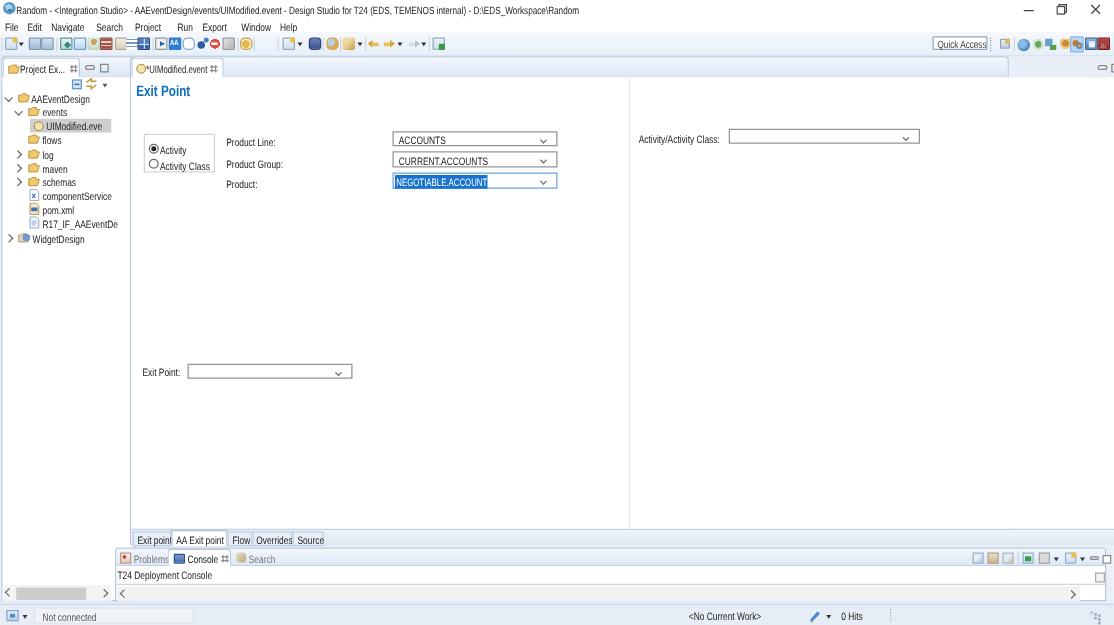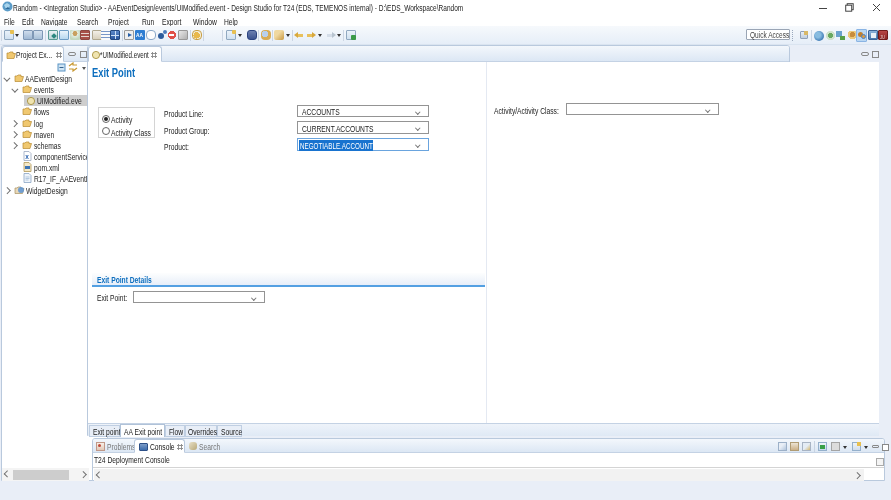--- a/index.html
+++ b/index.html
@@ -262,21 +262,21 @@
       <span class="tx" style="left:24px;top:1px">WidgetDesign</span>
       </div>
 
     <div class="abs" style="left:0;top:422px;width:87px;height:13px;background:#f4f4f4">
       <span class="chev-c" style="left:3px;top:4px;transform:rotate(-135deg)"></span>
       <span class="abs" style="left:11px;top:1.5px;width:56px;height:10px;background:#cdcdcd"></span>
       <span class="chev-c" style="left:79px;top:4px;transform:rotate(45deg)"></span>
     </div>
   </div>
 
-  <div class="panel" id="editor" style="left:87px;top:45px;width:703px;height:391px">
+  <div class="panel" id="editor" style="left:104px;top:45px;width:703px;height:391px">
     <div class="tabbar"></div>
     <div class="tab-active" style="left:0px;width:74px">
       <svg class="abs" style="left:2px;top:3px" width="10" height="10" viewBox="0 0 10 10">
           <circle cx="5" cy="5" r="3.6" fill="#f0e4b0" stroke="#a08830" stroke-width=".8"></circle>
         </svg>
       <span class="tx" style="left:11px;top:3px;color:#222;transform:scaleX(.72)">*UIModified.event</span>
       <svg class="abs" style="left:61px;top:4px" width="8" height="8" viewBox="0 0 8 8">
           <path d="M1 2.5 h6 M1 5.5 h6 M2.5 1 v6 M5.5 1 v6" stroke="#888" stroke-width=".9"></path>
         </svg>
     </div>
@@ -308,23 +308,20 @@
       <div class="dd" style="left:209px;top:76px;width:132px;height:13px;border-color:#6aa4de">
           <span class="abs" style="left:1px;top:1px;width:74px;height:10.5px;background:#1873cf"></span>
           <span class="tx" style="left:2px;top:2px;color:#fff;transform:scaleX(.73)">NEGOTIABLE.ACCOUNT</span>
           <span class="dchev" style="right:9px;top:4px"></span>
         </div>
       <span class="tx" style="left:406px;top:44px">Activity/Activity Class:</span>
       <div class="dd" style="left:478px;top:40.5px;width:153px;height:12.5px">
           <span class="dchev" style="right:9px;top:4px"></span>
         </div>
 
-      <div class="sechdr" style="left:4px;top:211px;width:393px">
-          <span class="tx hx" style="left:5px;top:2px">Exit Point Details</span>
-        </div>
       <span class="tx" style="left:9px;top:231px">Exit Point:</span>
       <div class="dd" style="left:45px;top:228.5px;width:132px;height:12.5px">
           <span class="dchev" style="right:9px;top:4px"></span>
         </div>
     </div>
 
     <div class="abs" style="left:0;top:377px;width:791px;height:13px;background:linear-gradient(#eef3fa,#dfe9f5);border-top:1px solid #c4d2e4">
       <span class="abs" style="left:1px;top:1px;width:31px;height:12px;background:#e8eef7;border:1px solid #c0cfe2">
           <span class="tx" style="left:3px;top:1px">Exit point</span>
         </span>
@@ -377,13 +374,31 @@
     <span class="abs" style="left:783px;top:19px;width:8px;height:8px;border:1px solid #aaa;background:#f4f4f4"></span>
 
     <span class="tx" style="left:1px;top:16px;color:#222">T24 Deployment Console</span>
     <div class="abs" style="left:0;top:28px;width:791px;height:1px;background:#d4d4d4"></div>
     <div class="abs" style="left:1px;top:30px;width:770px;height:12px;background:#f2f2f2">
       <span class="chev-c" style="left:3px;top:3.5px;transform:rotate(-135deg)"></span>
       <span class="chev-c" style="right:5px;top:3.5px;transform:rotate(45deg)"></span>
     </div>
   </div>
 
+  <div id="statusbar">
+    <span class="abs" style="left:5px;top:4px;width:10px;height:9px;background:linear-gradient(#e8f0fa,#b8d0e8);border:1px solid #88a8c8">
+        <span class="abs" style="left:1.5px;top:1.5px;width:4px;height:3px;background:#4c88c8"></span>
+      </span>
+    <div class="caret" style="left:18px;top:8px"></div>
+    <span class="abs" style="left:27px;top:2px;width:128px;height:13px;background:#eff3f8;border:1px solid #dfe5ee">
+        <span class="tx" style="left:6px;top:2px;color:#555">Not connected</span>
+      </span>
+    <span class="tx" style="left:551px;top:3.5px;color:#222">&lt;No Current Work&gt;</span>
+    <svg class="abs" style="left:647px;top:3px" width="11" height="11" viewBox="0 0 11 11">
+        <path d="M1 9 L7 2 L9 4 L3 10 Z" fill="#4c88c8"></path>
+        <path d="M1.5 9.5 L2 11 L3.5 10.5 Z" fill="#2c5888"></path>
+      </svg>
+    <div class="caret" style="left:661px;top:8px"></div>
+    <span class="tx" style="left:673px;top:4px;color:#222">0 Hits</span>
+    <span class="abs" style="left:712px;top:3px;width:1px;height:10px;border-left:1px dotted #aab4c4"></span>
+    <span class="abs" style="left:873px;top:6px;width:1px;height:1px;box-shadow:0 0 0 .5px #98a4b4, 3px 1px 0 .5px #98a4b4, 6px 2px 0 .5px #98a4b4, 3px 4px 0 .5px #98a4b4, 6px 5px 0 .5px #98a4b4, 6px 8px 0 .5px #98a4b4"></span>
+  </div>
 </div>
 
 </body></html>

